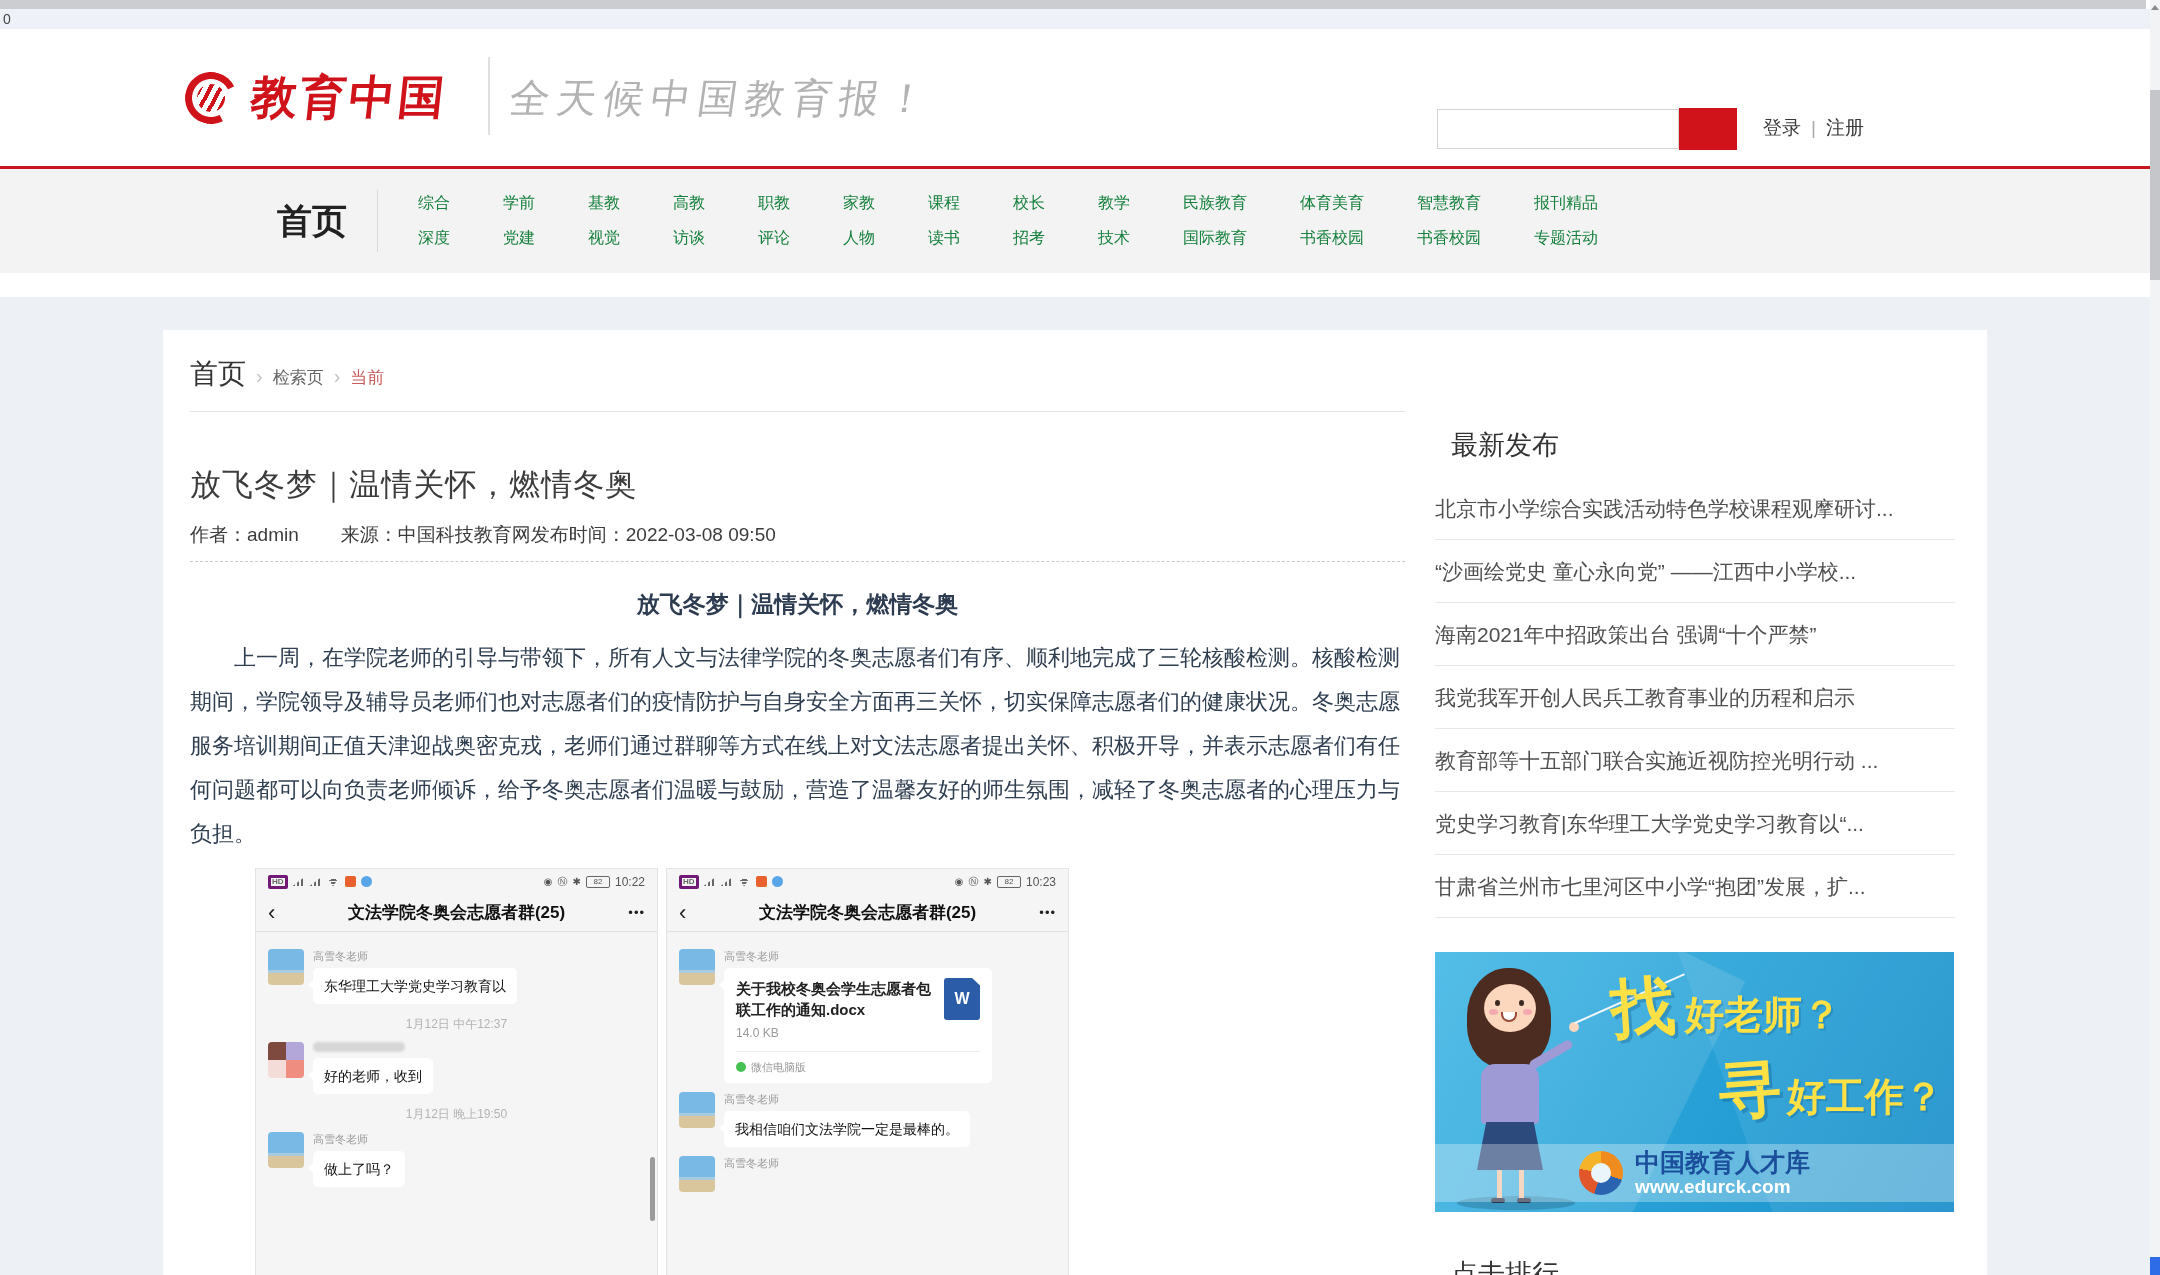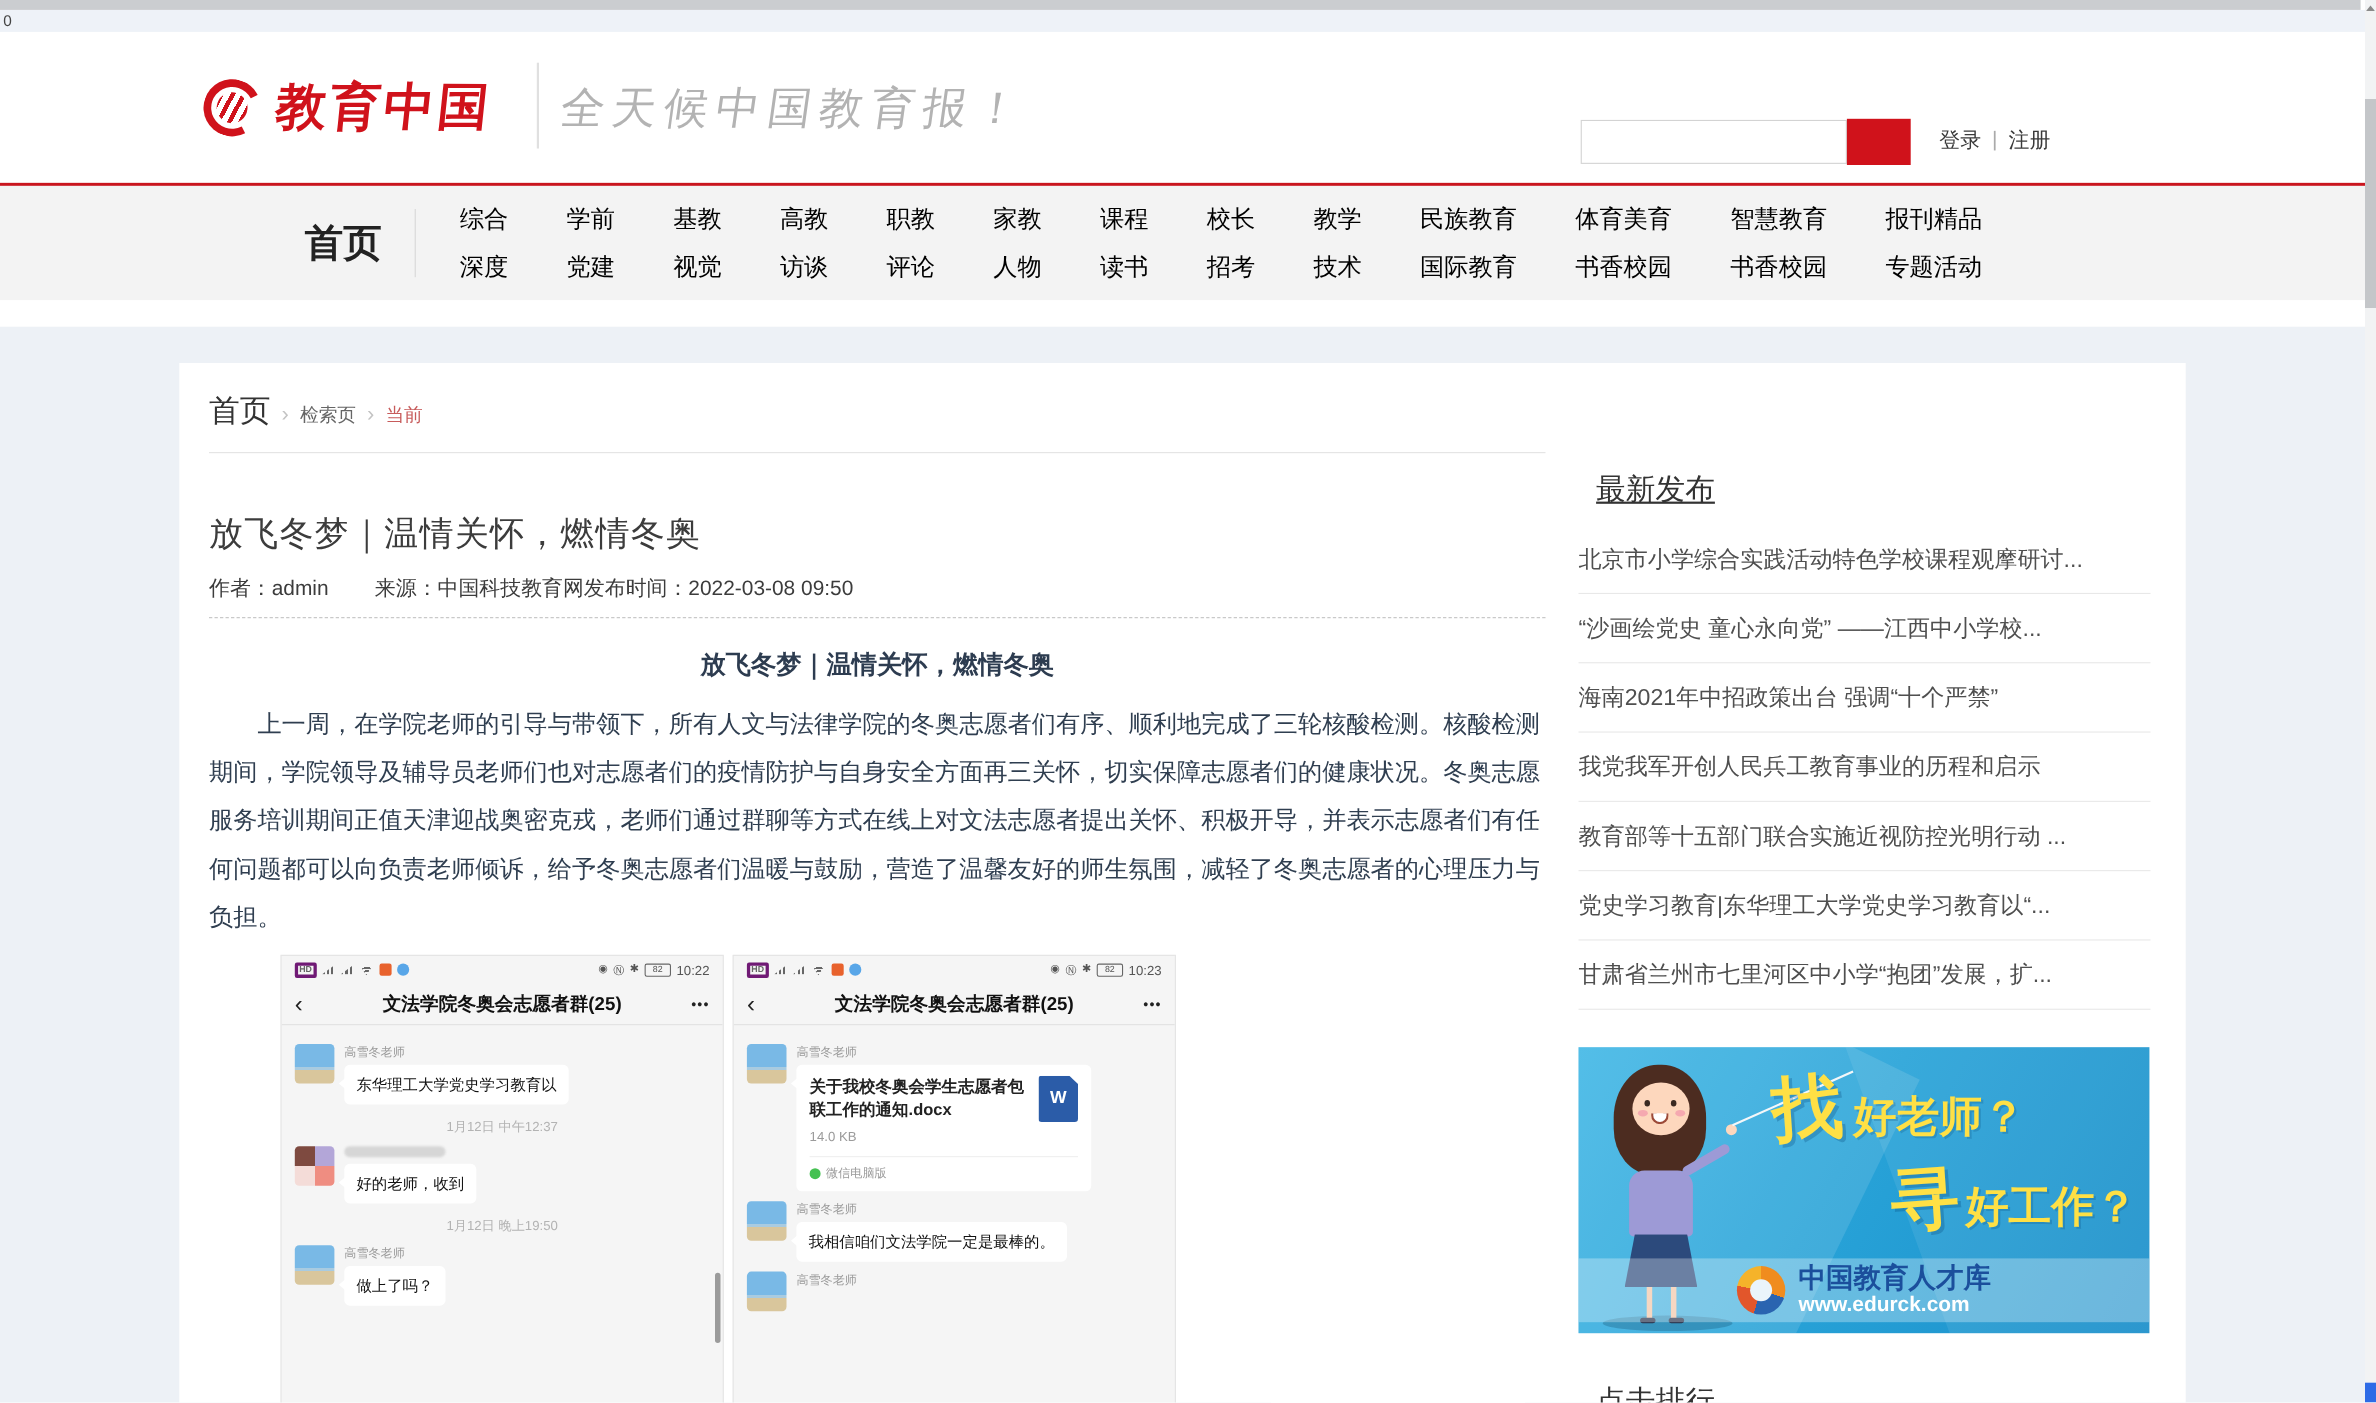--- a/index.html
+++ b/index.html
@@ -33,21 +33,21 @@
   .auth .sep { color:#aaa; margin:0 10px; }
   .auth a { color:#3a3a3a; text-decoration:none; cursor:pointer; }
   .red-line { height:3px; background:#c9151e; }
 
   
   .nav { height:104px; background:#f3f3f3; display:flex; align-items:center; padding-left:277px; }
   .nav-home { font-size:35px; font-weight:700; color:#222; margin-right:30px; }
   .nav-sep { width:1px; height:62px; background:#d8d8d8; margin-right:40px; }
   .nav-groups { display:flex; gap:53px; }
   .nav-col { display:flex; flex-direction:column; align-items:center; gap:14px; }
-  .nav-col span { font-size:22px; color:#000000; cursor:pointer; white-space:nowrap; }
+  .nav-col span { font-size:16px; color:#15803d; cursor:pointer; white-space:nowrap; }
 
   .white-gap { height:24px; background:#fff; }
 
   
   .content-bg { background:#edf1f6; padding-top:33px; height:1089px; overflow:hidden; }
   .card { width:1824px; margin:0 auto; background:#fff; min-height:1056px; display:flex; padding:25px 32px 0 27px; }
   .col-article { width:1215px; }
   .col-side { width:520px; margin-left:30px; }
 
   .crumb { display:flex; align-items:baseline; padding-left:0; }
@@ -97,21 +97,21 @@
   .file-card { width:268px; padding:10px 12px 6px; }
   .file-main { display:flex; justify-content:space-between; gap:10px; }
   .file-name { font-size:15px; line-height:21px; color:#222; font-weight:700; }
   .file-size { font-size:12px; color:#9b9b9b; margin-top:3px; }
   .file-badge { flex:none; width:36px; height:42px; background:#2b5ca8; border-radius:3px; color:#fff; font-size:16px; font-weight:700; display:flex; align-items:center; justify-content:center; clip-path:polygon(0 0,78% 0,100% 18%,100% 100%,0 100%); }
   .file-foot { border-top:1px solid #efefef; margin-top:8px; padding-top:5px; display:flex; align-items:center; gap:5px; font-size:11px; color:#9b9b9b; }
   .wechat-dot { width:10px; height:10px; border-radius:50%; background:#45c152; display:inline-block; }
   .chat-scrollthumb { position:absolute; right:2px; top:288px; width:5px; height:64px; background:#9b9b9b; border-radius:3px; }
 
   
-  .side-title { padding-left:16px; margin-top:72px; font-size:27px; color:#333;text-decoration:underline; }
+  .side-title { padding-left:16px; margin-top:72px; font-size:27px; color:#333; }
   .latest-list { margin-top:14px; }
   .latest-item { font-size:21px; color:#4f4f4f; height:63px; line-height:63px; border-bottom:1px solid #e8e8e8; white-space:nowrap; overflow:hidden; cursor:pointer; }
 
   .banner { position:relative; width:519px; height:260px; margin-top:34px; background:linear-gradient(120deg,#3cb5e5 0%,#28a3d8 45%,#1b8fca 100%); overflow:hidden; cursor:pointer; }
   .banner::before { content:''; position:absolute; left:-30%; top:-30%; width:75%; height:170%; background:rgba(255,255,255,.12); transform:rotate(26deg); }
   .banner::after { content:''; position:absolute; right:-10%; top:-40%; width:55%; height:150%; background:rgba(255,255,255,.08); transform:rotate(-20deg); }
   .b-find { position:absolute; left:176px; top:12px; font-size:64px; font-weight:900; color:#ffe045; transform:rotate(-4deg); text-shadow:3px 3px 0 rgba(0,60,110,.25); z-index:2; }
   .b-find-rest { position:absolute; left:250px; top:36px; font-size:39px; font-weight:900; color:#ffe045; text-shadow:2px 2px 0 rgba(0,60,110,.2); z-index:2; }
   .b-seek { position:absolute; left:284px; top:96px; font-size:62px; font-weight:900; color:#ffe045; transform:rotate(-4deg); text-shadow:3px 3px 0 rgba(0,60,110,.25); z-index:2; }
   .b-seek-rest { position:absolute; left:352px; top:118px; font-size:39px; font-weight:900; color:#ffe045; text-shadow:2px 2px 0 rgba(0,60,110,.2); z-index:2; }

